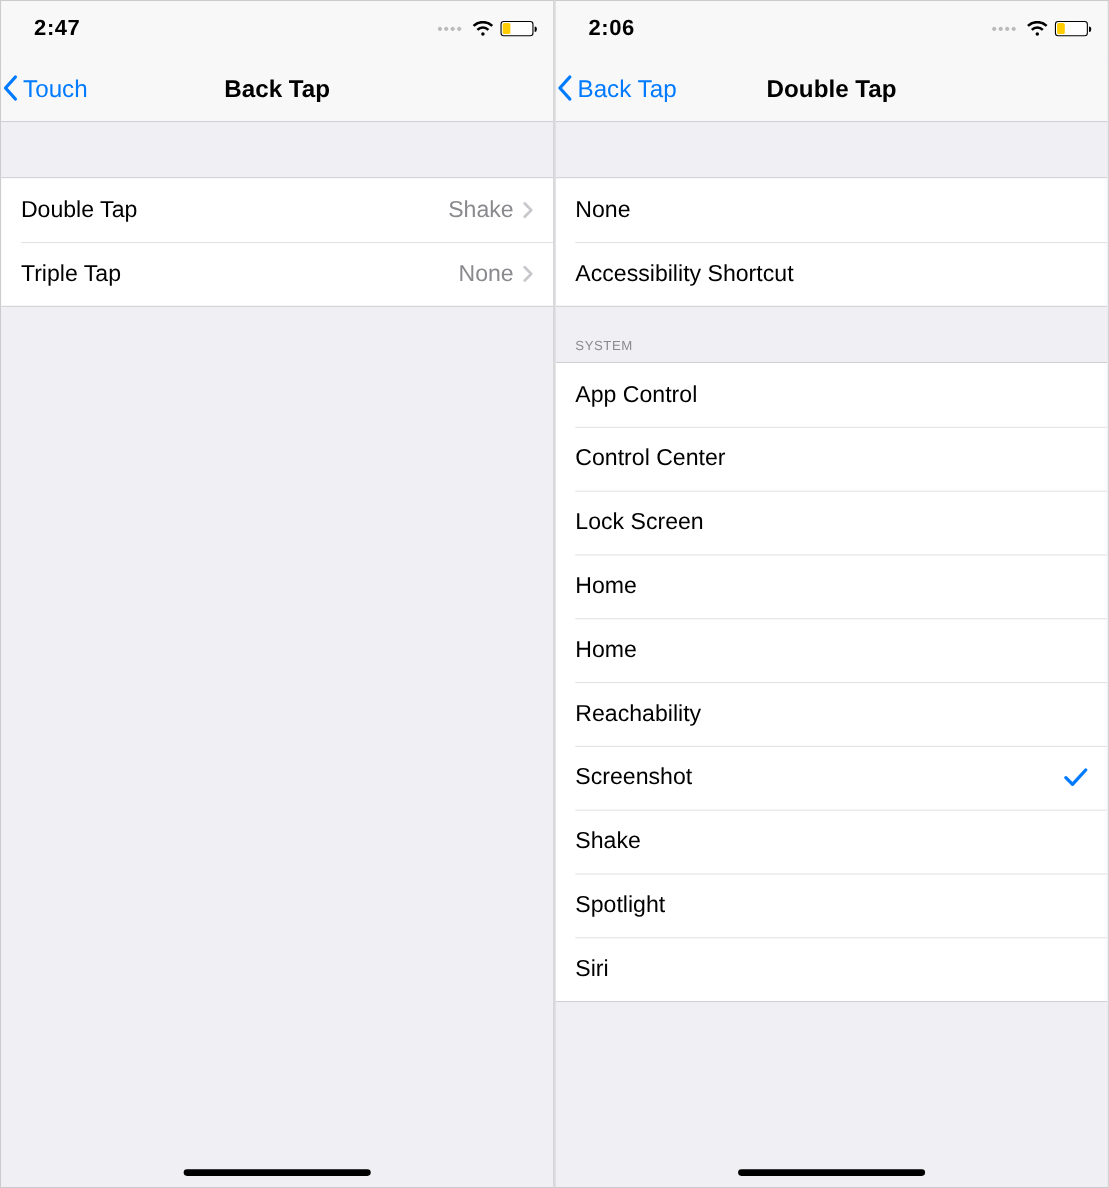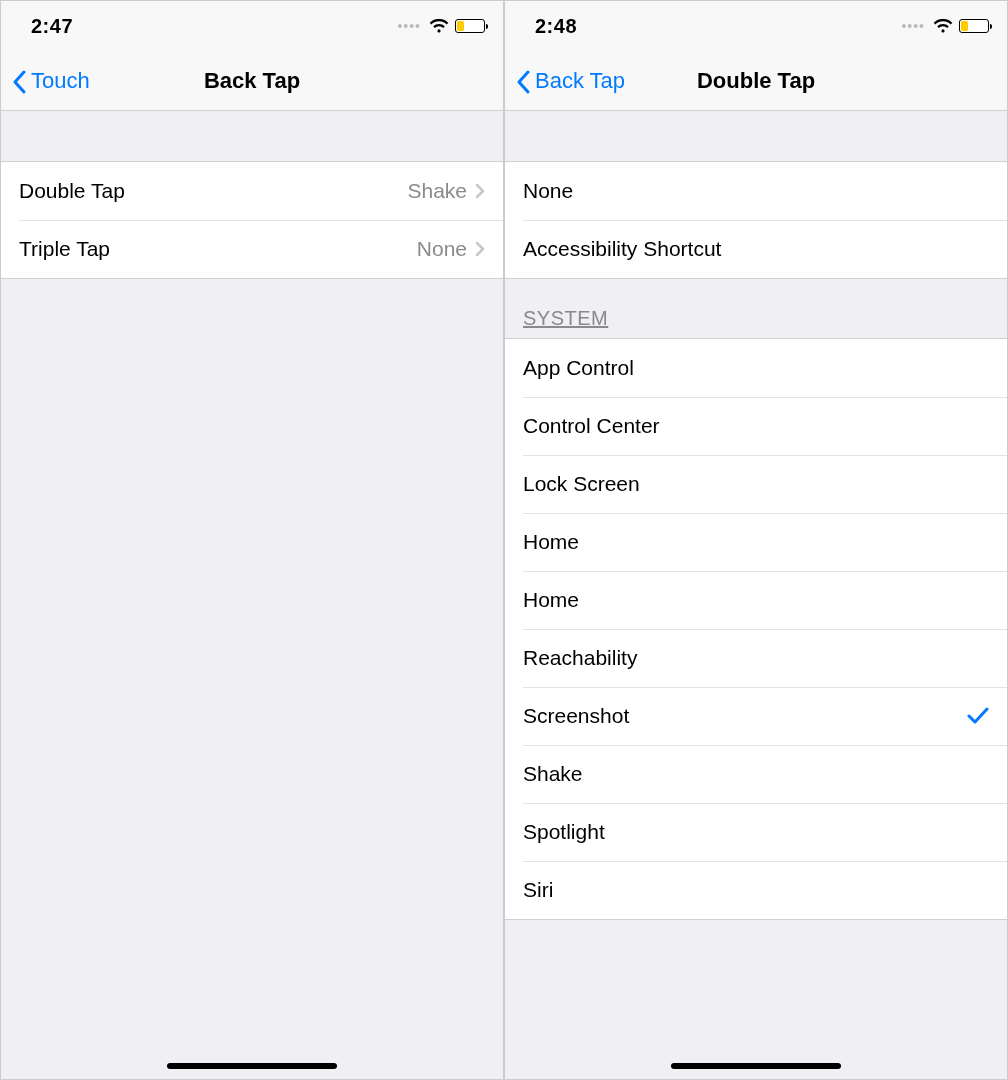--- a/index.html
+++ b/index.html
@@ -80,47 +80,45 @@
   .navbar {
     height: 60px;
     background: #f8f8f8;
     border-bottom: 1px solid #d1d1d5;
     position: relative;
     display: flex;
     align-items: center;
   }
   .nav-back {
     display: flex;
-    align-items: flex-end;
+    align-items: flex-start;
     color: #007aff;
     font-size: 22px;
-    padding-left: 10px;
     gap: 4px;
   }
   .nav-back svg { display: block; }
   .nav-title {
     position: absolute;
     left: 50%;
     transform: translateX(-50%);
     font-size: 22px;
     font-weight: 600;
     color: #000;
   }
   .content {
     flex: 1;
     overflow: hidden;
     background: #efeff4;
   }
   .section-spacer { height: 50px; }
   .section-header {
     padding: 28px 18px 8px 18px;
-    font-size: 20px;
+    font-size: 12px;
     color: #8a8a8e;
     letter-spacing: 0.5px;
-    text-decoration: underline;
   }
   .group {
     background: #fff;
     border-top: 1px solid #d1d1d5;
     border-bottom: 1px solid #d1d1d5;
   }
   .row {
     display: flex;
     align-items: center;
     justify-content: space-between;
@@ -215,21 +213,21 @@
             </span>
           </span>
         </div>
       </div>
     </div>
     <div class="home-indicator"></div>
   </div>
 
   <div class="phone">
     <div class="statusbar">
-      <div class="status-time">2:48</div>
+      <div class="status-time">2:06</div>
       <div class="status-right">
         <span class="dots">••••</span>
         <span class="wifi">
           <svg width="20" height="15" viewBox="0 0 20 15">
               <path d="M10 13.5a1.6 1.6 0 100-3.2 1.6 1.6 0 000 3.2zm-4.2-4.6a6 6 0 018.4 0l1.6-1.6a8.3 8.3 0 00-11.6 0l1.6 1.6zM2.3 5.4a11 11 0 0115.4 0L19.3 3.8a13.2 13.2 0 00-18.6 0l1.6 1.6z" fill="#000"></path>
             </svg>
         </span>
         <span class="battery">
             <span class="fill"></span>
           </span>

